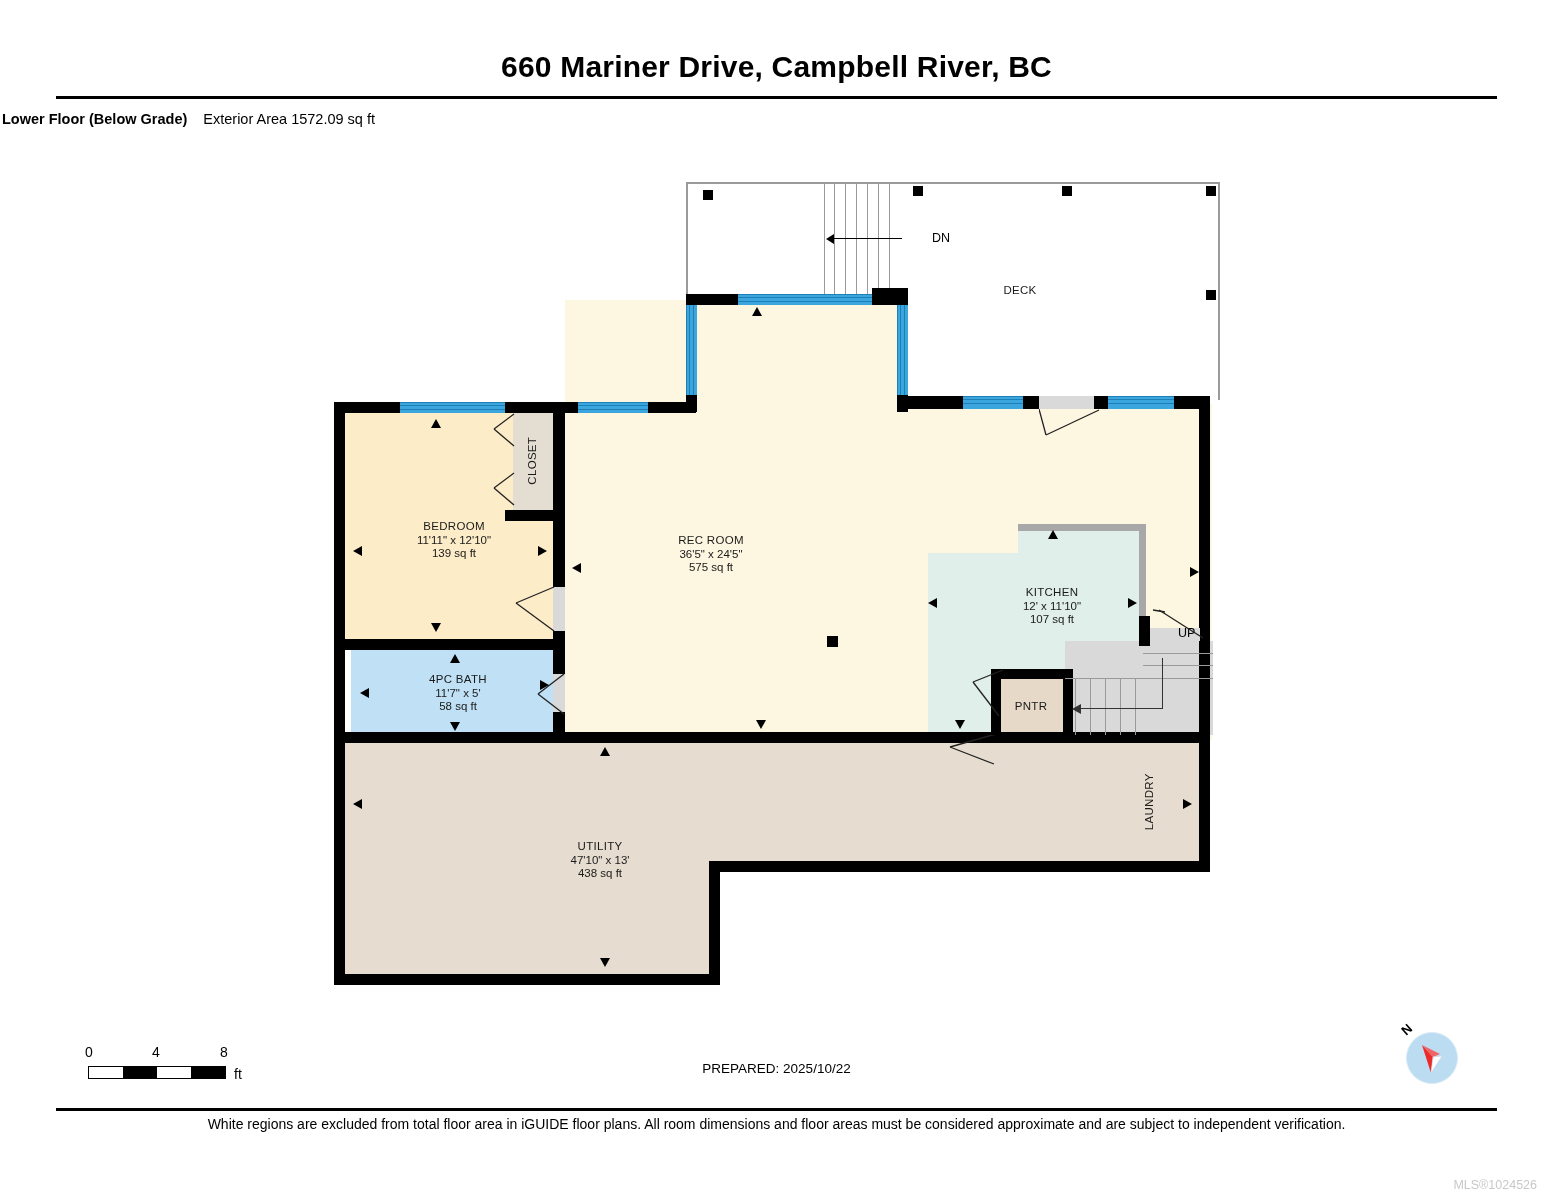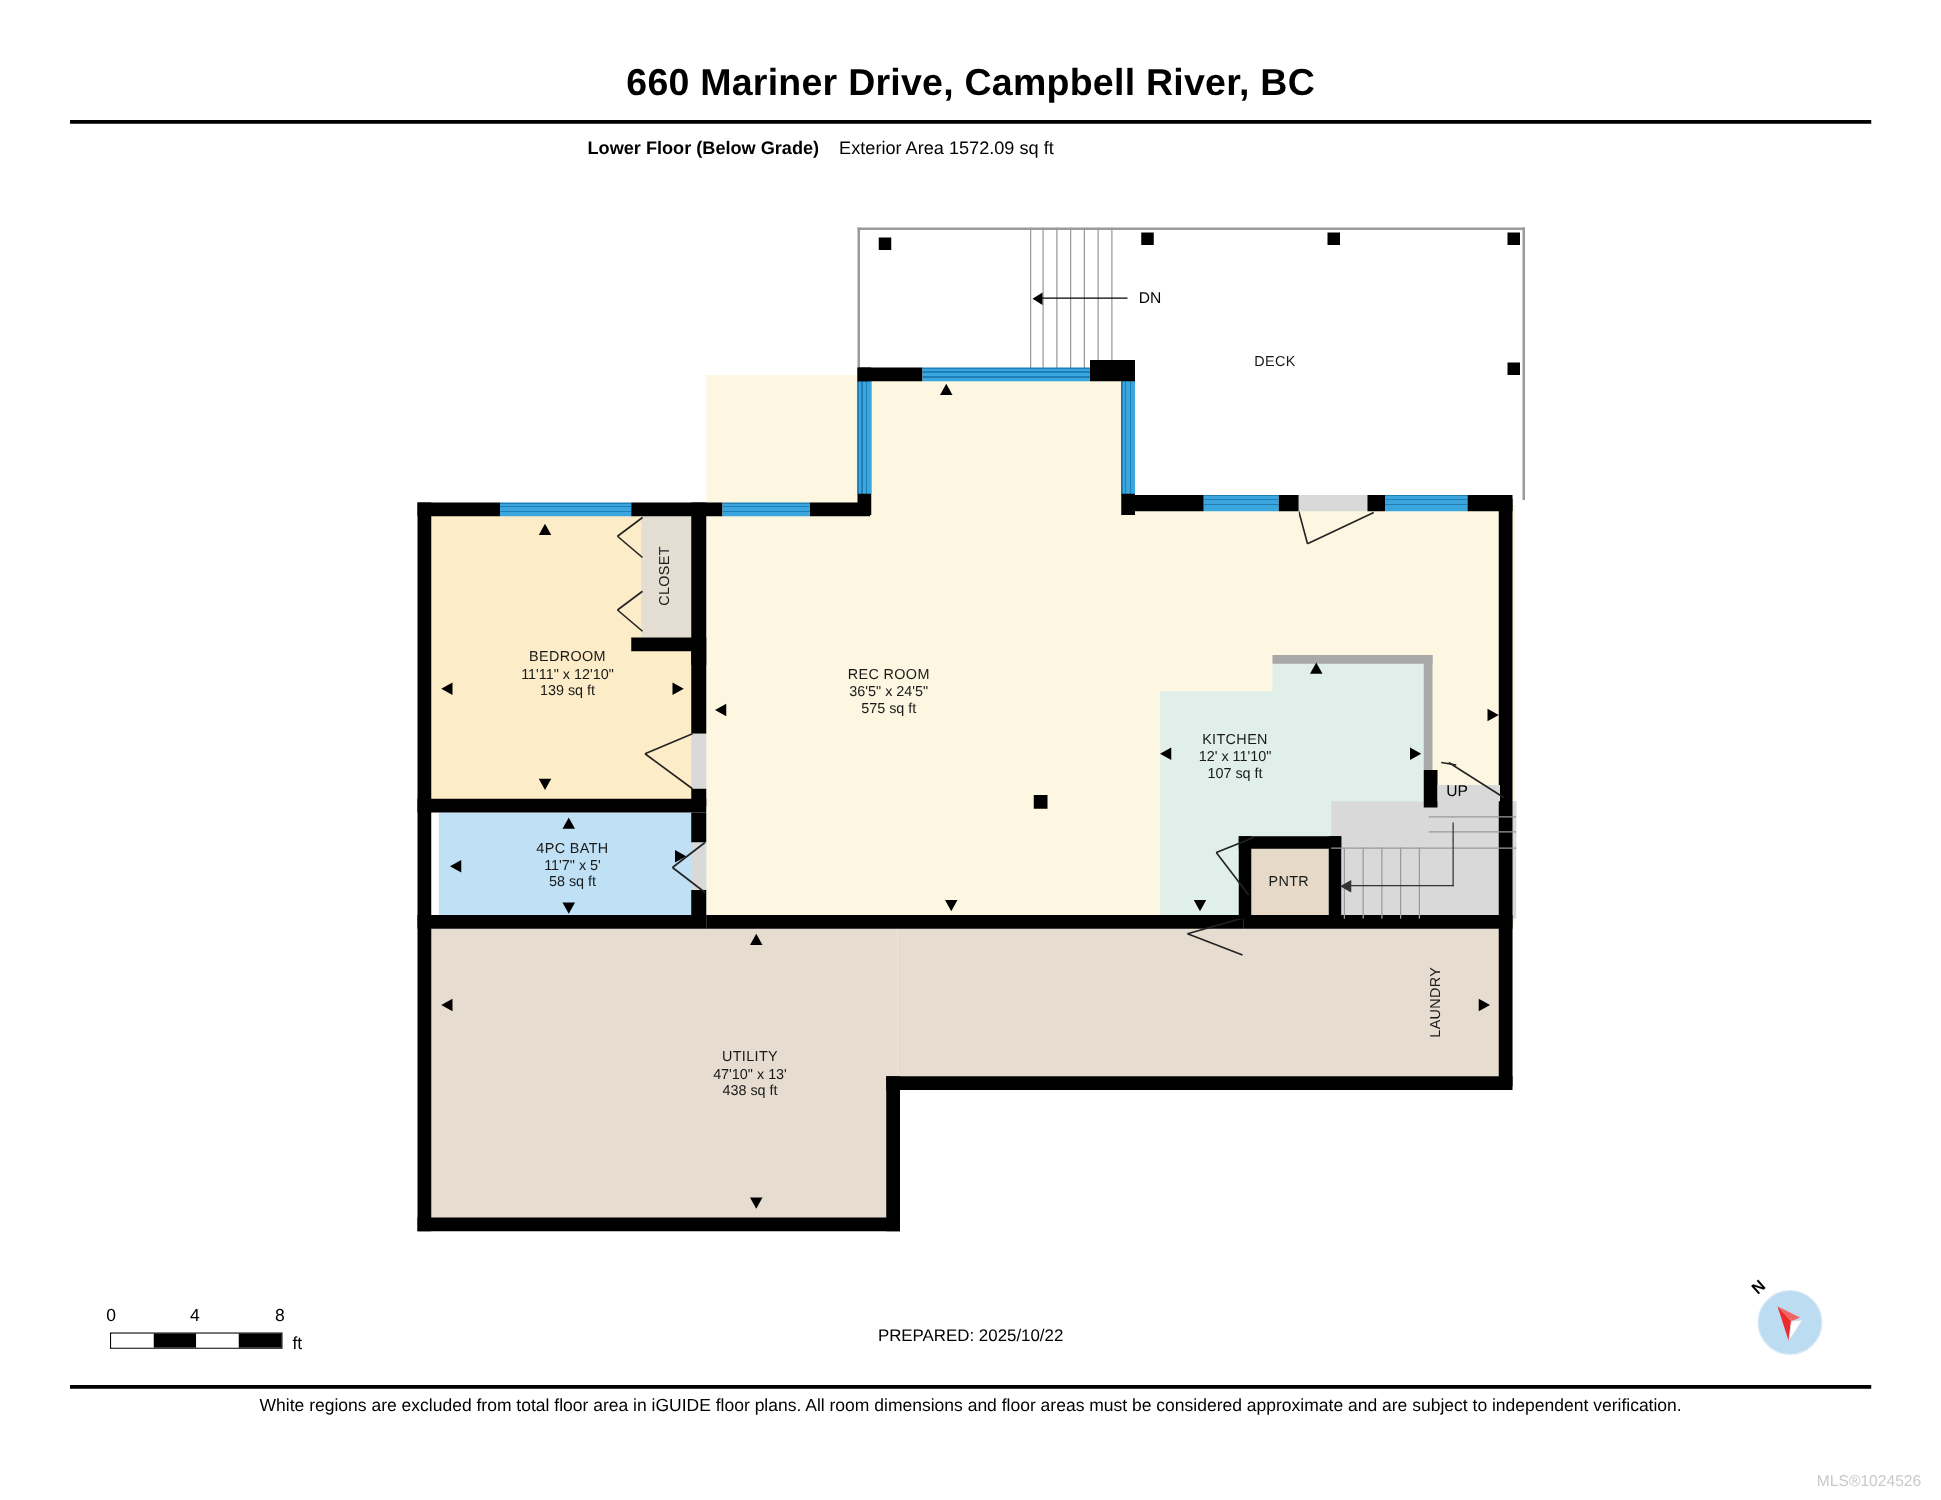--- a/index.html
+++ b/index.html
@@ -3,21 +3,21 @@
 <meta charset="utf-8">
 <style>
   html,body{margin:0;padding:0;background:#fff;}
   body{width:1553px;height:1200px;position:relative;
        font-family:"Liberation Sans",sans-serif;color:#000;overflow:hidden;}
 
   
   #title{position:absolute;top:50px;left:0;width:1553px;text-align:center;
          font-size:30px;font-weight:bold;letter-spacing:.2px;}
   #title-rule{position:absolute;top:96px;left:56px;width:1441px;height:3px;background:#000;}
-  #subtitle{position:absolute;top:111px;left:12px;width:1289px;text-align:center;font-size:14.5px;}
+  #subtitle{position:absolute;top:111px;left:2px;width:1289px;text-align:left;font-size:14.5px;}
   #subtitle .b{font-weight:bold;}
   #subtitle .sp{display:inline-block;width:16px;}
 
   
   #plan{position:absolute;left:0;top:0;width:1553px;height:1030px;}
 
   .fill{position:absolute;}
   .wall{position:absolute;background:#000;}
   .thinline{position:absolute;background:#9a9a9a;}
   .win{position:absolute;background:#3ba6dd;}
@@ -33,21 +33,21 @@
   .lbl{position:absolute;text-align:center;font-size:11.5px;line-height:13.5px;
        white-space:nowrap;color:#1a1a1a;}
   .lbl .nm{font-size:11.5px;letter-spacing:.3px;}
   .lbl.rot{transform-origin:center center;}
 
   .arw{position:absolute;width:0;height:0;}
   .arw.up   {border-left:5px solid transparent;border-right:5px solid transparent;border-bottom:9px solid #000;}
   .arw.down {border-left:5px solid transparent;border-right:5px solid transparent;border-top:9px solid #000;}
   .arw.left {border-top:5px solid transparent;border-bottom:5px solid transparent;border-right:9px solid #000;}
   .arw.right{border-top:5px solid transparent;border-bottom:5px solid transparent;border-left:9px solid #000;}
-  .dnlabel,.uplabel{position:absolute;font-size:12.5px;}
+  .dnlabel,.uplabel{position:absolute;font-size:12.5px;margin-left:21px;}
 
   
   #scalebar{position:absolute;left:88px;top:1066px;width:136px;height:11px;border:1px solid #000;
             display:flex;}
   #scalebar div{height:100%;}
   .sb-w{background:#fff;} .sb-b{background:#000;}
   .sbnum{position:absolute;font-size:14px;}
   #sbft{position:absolute;left:234px;top:1066px;font-size:14px;}
   #prepared{position:absolute;top:1061px;left:0;width:1553px;text-align:center;font-size:13.5px;}
   #foot-rule{position:absolute;top:1108px;left:56px;width:1441px;height:3px;background:#000;}
@@ -274,21 +274,21 @@
   <div class="lbl rot" style="left:493px;top:454px;width:80px;transform:rotate(-90deg);">
     <div class="nm">CLOSET</div>
   </div>
 
   <div class="lbl" style="left:611px;top:534px;width:200px;text-align:center;">
     <div class="nm">REC ROOM</div>
     <div>36'5" x 24'5"</div>
     <div>575 sq ft</div>
   </div>
 
-  <div class="lbl" style="left:888px;top:586px;width:200px;">
+  <div class="lbl" style="left:952px;top:586px;width:200px;">
     <div class="nm">KITCHEN</div>
     <div>12' x 11'10"</div>
     <div>107 sq ft</div>
   </div>
 
   <div class="lbl" style="left:991px;top:700px;width:80px;">
     <div class="nm">PNTR</div>
   </div>
 
   <div class="lbl" style="left:358px;top:673px;width:200px;">

